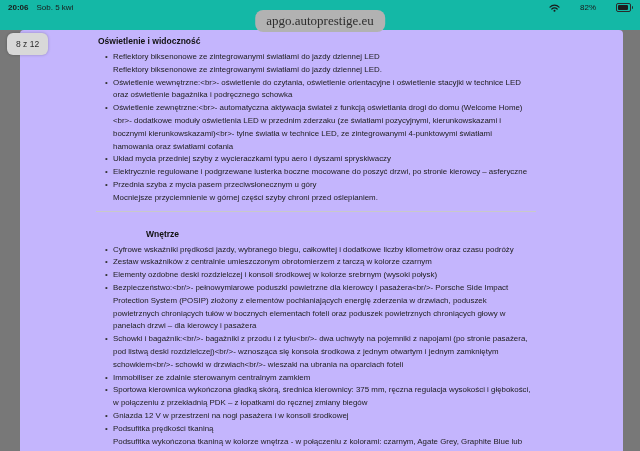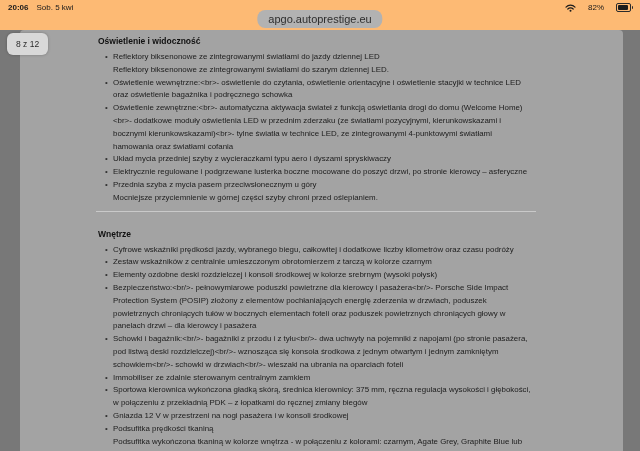--- a/index.html
+++ b/index.html
@@ -5,77 +5,78 @@
   html, body {
     margin: 0; padding: 0;
     width: 640px; height: 451px;
     overflow: hidden;
     background: #787878;
     font-family: "Liberation Sans", sans-serif;
     position: relative;
   }
   .statusbar {
     position: absolute; top: 0; left: 0; width: 640px; height: 30px;
-    background: #fdba74; z-index: 2;
+    background: #14b8a6; z-index: 2;
   }
   .status-left {
     position: absolute; top: 3px; left: 8px;
     display: flex; gap: 8px; align-items: center;
     font-size: 8px; color: #1a1a1a;
   }
   .status-time { font-weight: 700; }
   .url-pill {
     position: absolute; top: 10px; left: 50%; transform: translateX(-50%);
     background: #b2b2b2; border-radius: 8px;
-    padding: 3px 11px; font-size: 11px; color: #2e2e2e;
+    padding: 3px 11px; font-size: 13px; color: #2e2e2e;
     white-space: nowrap;
+    font-family: Liberation Serif, serif;
   }
   .status-right {
     position: absolute; top: 3px; right: 7px;
-    display: flex; gap: 12px; align-items: center;
+    display: flex; gap: 20px; align-items: center;
     font-size: 8px; color: #1a1a1a;
   }
   .wifi-icon svg { display: block; }
   .battery {
     width: 13px; height: 6.5px;
     border: 1px solid #2a2a2a; border-radius: 2px;
     position: relative; margin-right: 2px;
   }
   .battery-fill {
     position: absolute; left: 1px; top: 1px; bottom: 1px; width: 78%;
     background: #1c1c1c; border-radius: 1px;
   }
   .battery-nub {
     position: absolute; right: -3px; top: 1.5px;
     width: 1.5px; height: 3.5px; background: #2a2a2a;
     border-radius: 0 1px 1px 0;
   }
   .doc-page {
     position: absolute; top: 30px; left: 20px;
     width: 603px; height: 421px;
-    background: #a3a3a3;
+    background: #c4b5fd;
     border-radius: 4px 4px 0 0;
     overflow: hidden; z-index: 1;
   }
   .page-tab {
     position: absolute; top: 33px; left: 7px;
     background: #d8d8d8; color: #2a2a2a;
     font-size: 8.5px; padding: 6px 9px;
     border-radius: 6px; z-index: 3;
     box-shadow: 0 0 3px rgba(0,0,0,0.25);
   }
   .doc-content {
     position: absolute; left: 78px; top: 5px; width: 434px;
     color: #1a1a1a;
   }
   .section-title {
     font-size: 8.5px; font-weight: 700; color: #111;
     margin: 0 0 4px 0; line-height: 12px;
   }
-  .section-title.later { margin-top: 16px; }
+  .section-title.later { margin-top: 16px; margin-left: 48px; }
   .item {
     position: relative; padding-left: 15px;
     font-size: 7.9px; line-height: 12.8px; color: #1c1c1c;
   }
   .bullet {
     position: absolute; left: 7px; top: 0;
     font-size: 7.9px; color: #333;
   }
   .divider {
     border: none; border-top: 1px solid #c9c9c9;
@@ -106,21 +107,21 @@
     </span>
   </div>
 </div>
 
 <div class="page-tab">8 z 12</div>
 
 <div class="doc-page">
   <div class="doc-content">
       <h2 class="section-title">Oświetlenie i widoczność</h2>
       <div class="item"><span class="bullet">•</span><span class="item-text">Reflektory biksenonowe ze zintegrowanymi światłami do jazdy dziennej LED</span></div>
-      <div class="item"><span class="item-text">Reflektory biksenonowe ze zintegrowanymi światłami do szarym dziennej LED.</span></div>
+      <div class="item"><span class="item-text">Reflektory biksenonowe ze zintegrowanymi światłami do jazdy dziennej LED.</span></div>
       <div class="item"><span class="bullet">•</span><span class="item-text">Oświetlenie wewnętrzne:&lt;br&gt;- oświetlenie do czytania, oświetlenie orientacyjne i oświetlenie stacyjki w technice LED oraz oświetlenie bagażnika i podręcznego schowka</span></div>
       <div class="item"><span class="bullet">•</span><span class="item-text">Oświetlenie zewnętrzne:&lt;br&gt;- automatyczna aktywacja świateł z funkcją oświetlania drogi do domu (Welcome Home)&lt;br&gt;- dodatkowe moduły oświetlenia LED w przednim zderzaku (ze światłami pozycyjnymi, kierunkowskazami i bocznymi kierunkowskazami)&lt;br&gt;- tylne światła w technice LED, ze zintegrowanymi 4-punktowymi światłami hamowania oraz światłami cofania</span></div>
       <div class="item"><span class="bullet">•</span><span class="item-text">Układ mycia przedniej szyby z wycieraczkami typu aero i dyszami spryskiwaczy</span></div>
       <div class="item"><span class="bullet">•</span><span class="item-text">Elektrycznie regulowane i podgrzewane lusterka boczne mocowane do poszyć drzwi, po stronie kierowcy – asferyczne</span></div>
       <div class="item"><span class="bullet">•</span><span class="item-text">Przednia szyba z mycia pasem przeciwsłonecznym u góry</span></div>
       <div class="item"><span class="item-text">Mocniejsze przyciemnienie w górnej części szyby chroni przed oślepianiem.</span></div>
       <div class="divider"></div>
       <h2 class="section-title later">Wnętrze</h2>
       <div class="item"><span class="bullet">•</span><span class="item-text">Cyfrowe wskaźniki prędkości jazdy, wybranego biegu, całkowitej i dodatkowe liczby kilometrów oraz czasu podróży</span></div>
       <div class="item"><span class="bullet">•</span><span class="item-text">Zestaw wskaźników z centralnie umieszczonym obrotomierzem z tarczą w kolorze czarnym</span></div>

